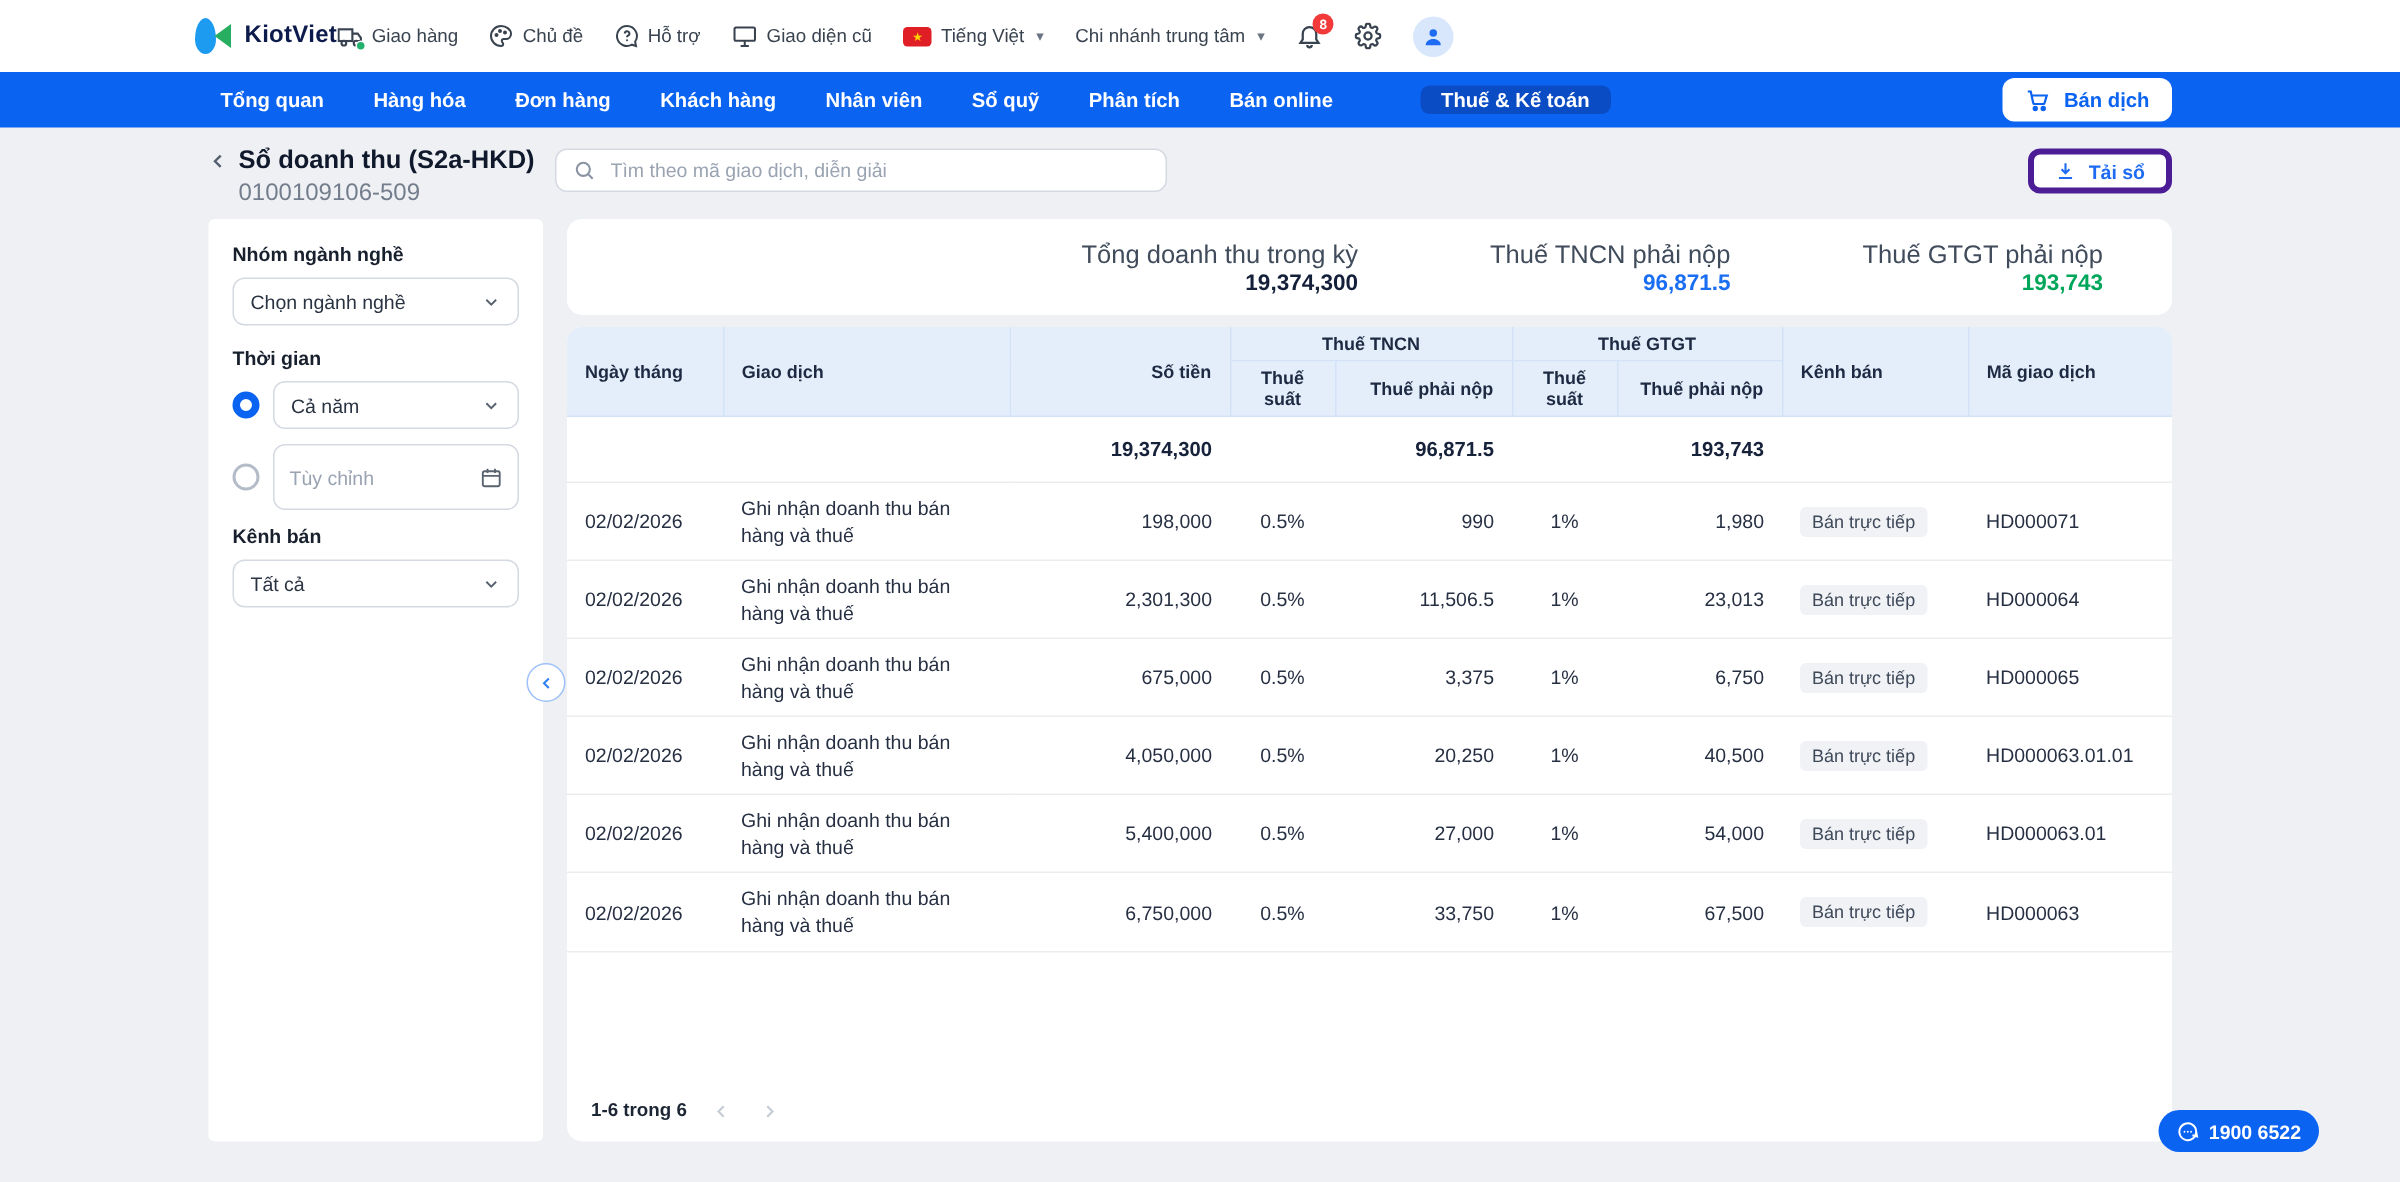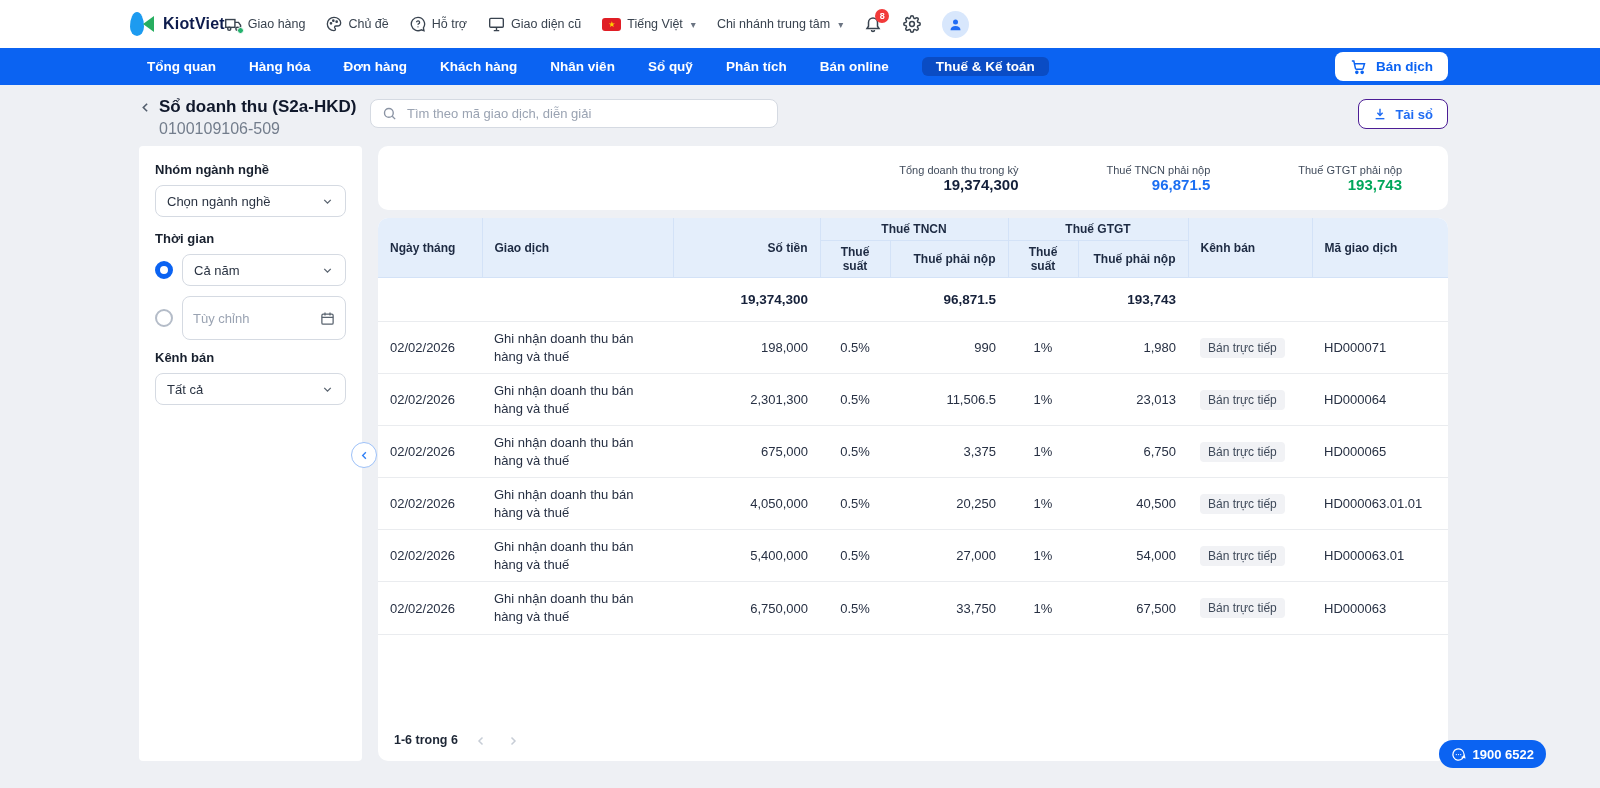--- a/index.html
+++ b/index.html
@@ -34,39 +34,39 @@
     background:#f23a3a; color:#fff; border-radius:8px; font-size:9px; font-weight:bold;
     display:flex; align-items:center; justify-content:center; padding:0 3px; }
   .avatar { width:27px; height:27px; border-radius:50%; background:#d8e7fc;
     display:flex; align-items:center; justify-content:center; cursor:pointer; }
 
   
   .nav { height:37px; background:#0b63f2; display:flex; align-items:center;
     padding:0 152px 0 147px; }
   .nav-tabs { display:flex; align-items:center; gap:33px; flex:1; }
   .nav-tab { color:#fff; font-size:13.5px; font-weight:bold; cursor:pointer; white-space:nowrap; padding:6px 0; }
-  .nav-tab.active { background:#0a4cc4; border-radius:6px; padding:2px 14px; }
+  .nav-tab.active { background:#0a4cc4; border-radius:6px; padding:2px 14px;margin-left:25px; }
   .sell-btn { background:#fff; color:#0b63f2; font-weight:bold; font-size:13.5px;
     border:none; border-radius:8px; height:29px; padding:0 15px; display:flex;
     align-items:center; gap:9px; cursor:pointer; }
 
   
   .page-head { display:flex; align-items:flex-start; padding:12px 152px 0 139px; }
   .title-block { width:231px; min-width:231px; }
   .title-row { display:flex; align-items:center; gap:7px; }
   .back-btn { color:#545f6e; cursor:pointer; margin-top:1px; }
   .page-title { font-size:17px; font-weight:bold; color:#10182b; margin:0; }
   .page-sub { font-size:16px; color:#737d8c; margin:3px 0 0 20px; }
   .search-box { width:408px; height:29px; background:#fff; border:1px solid #d5dae2;
     border-radius:8px; display:flex; align-items:center; gap:8px; padding:0 11px; margin-top:2px; }
   .search-box input { border:none; outline:none; flex:1; font-size:13px; color:#333;
     font-family:"Liberation Sans",sans-serif; background:transparent; }
   .search-box input::placeholder { color:#9aa3b2; }
   .download-btn { margin-left:auto; margin-top:2px; height:30px; background:#fff;
-    border:1px solid #4c1d95; color:#1e6bf3; border-radius:8px; font-size:13px;
+    border:4px solid #4c1d95; color:#1e6bf3; border-radius:8px; font-size:13px;
     font-weight:bold; display:flex; align-items:center; gap:8px; padding:0 14px; cursor:pointer; }
 
   
   .content { display:flex; gap:16px; padding:8px 152px 0 139px; }
 
   .sidebar { width:223px; min-width:223px; height:615px; background:#fff;
     border-radius:4px; padding:14px 16px; }
   .f-label { font-size:13px; font-weight:bold; color:#18202e; margin:8px 0 8px; }
   .f-label:first-child { margin-top:2px; }
   .select { height:32px; border:1px solid #d5dae2; border-radius:8px; background:#fff;
@@ -78,21 +78,21 @@
   .radio.on { border:5px solid #0b63f2; }
   .radio.off { border:2px solid #b4bcc8; }
   .input-box { height:44px; border:1px solid #d5dae2; border-radius:8px; background:#fff;
     display:flex; align-items:center; justify-content:space-between; padding:0 10px; }
   .input-box .ph { font-size:13px; color:#9aa3b2; }
 
   .main { flex:1; display:flex; flex-direction:column; gap:8px; }
   .summary-card { background:#fff; border-radius:10px; height:64px; display:flex;
     justify-content:flex-end; align-items:center; gap:88px; padding-right:46px; }
   .stat { text-align:right; }
-  .stat-label { font-size:11px; color:#40懂4b5b; color:#404b5b; margin-bottom:0; }
+  .stat-label { font-size:17px; color:#40懂4b5b; color:#404b5b; margin-bottom:0; }
   .stat-value { font-size:15px; font-weight:bold; color:#14203a; }
 
   .table-card { background:#fff; border-radius:10px; height:543px; display:flex;
     flex-direction:column; overflow:hidden; }
   table { width:100%; border-collapse:collapse; table-layout:fixed; font-size:13px; }
   thead th { background:#e4eefb; color:#1d2a42; font-size:12px; font-weight:bold;
     padding:4px 12px; border:1px solid #d3e2f7; height:22px; }
   thead tr:first-child th { border-top:none; }
   thead th:first-child { border-left:none; }
   thead th:last-child { border-right:none; }

